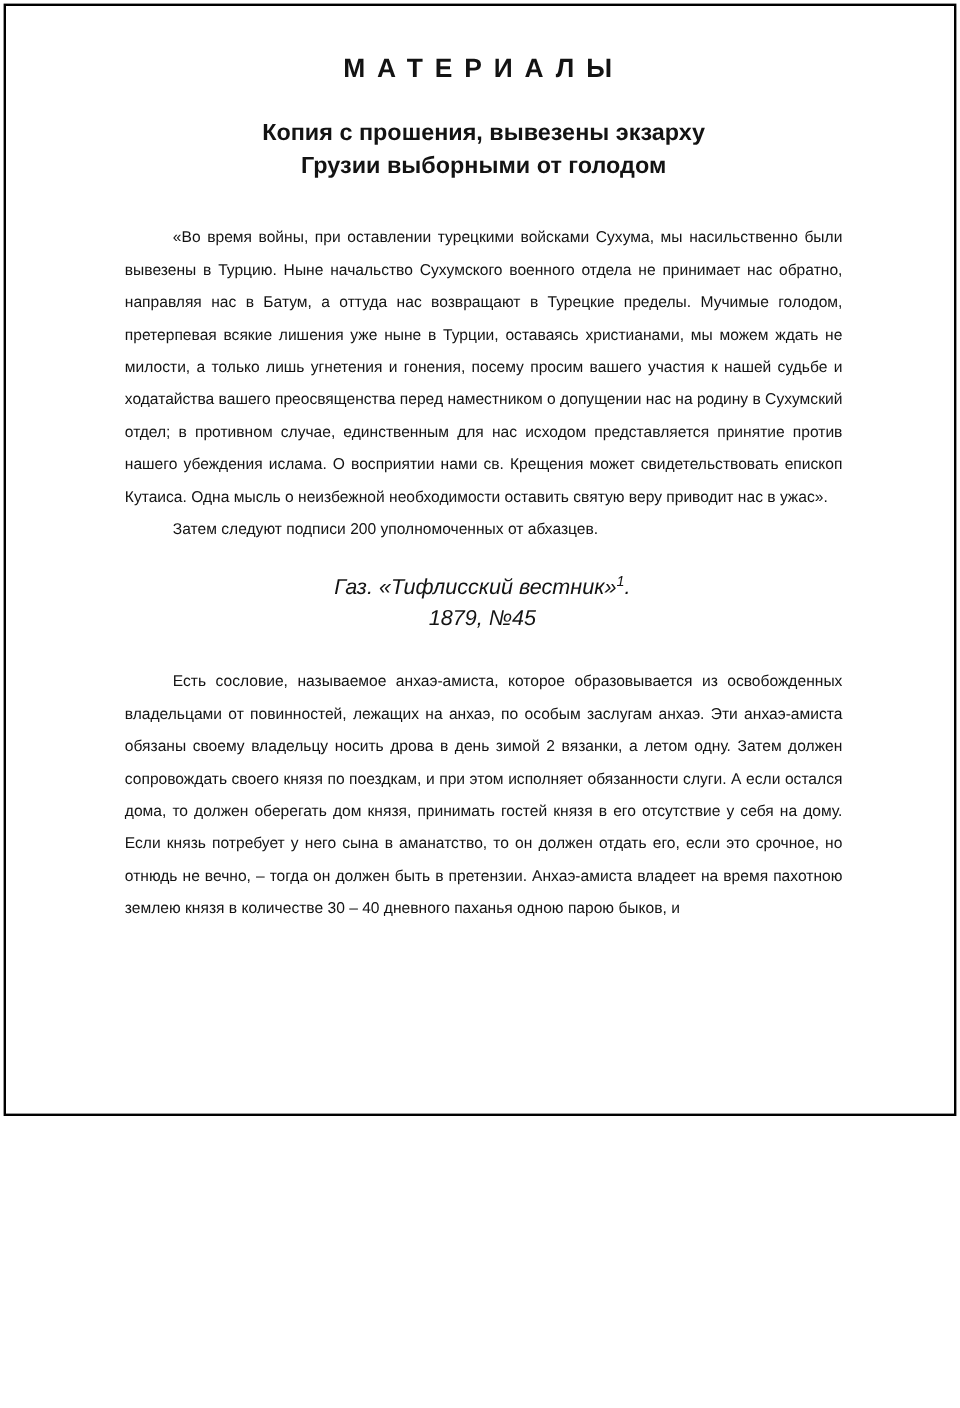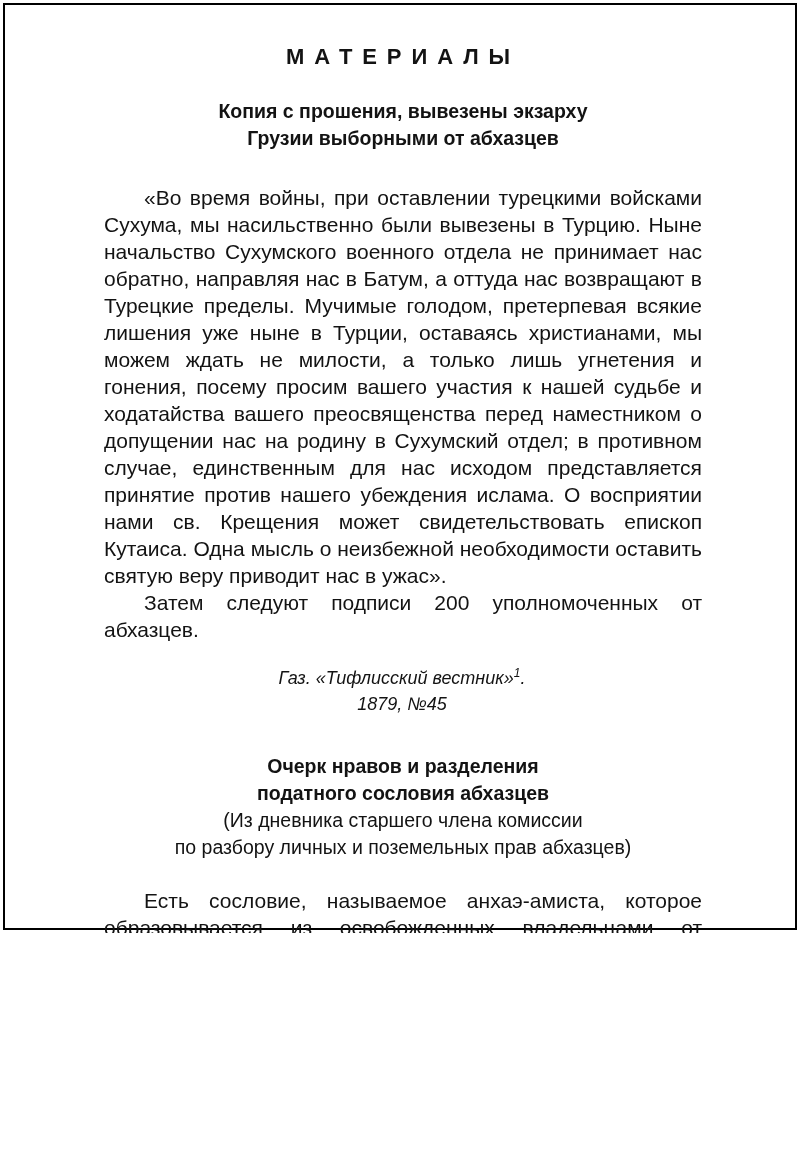--- a/index.html
+++ b/index.html
@@ -48,21 +48,21 @@
     line-height: 27px;
   }
   .sec-subheading {
     text-align: center;
     font-weight: normal;
     font-size: 19.5px;
     line-height: 27px;
   }
   .body-para {
     margin: 0;
-    font-size: 21px;
+    font-size: 13px;
     line-height: 27px;
     text-align: justify;
     text-indent: 40px;
   }
   .body-para.first {
     margin-top: 32px;
   }
   .source-block {
     margin-top: 22px;
     text-align: center;
@@ -96,39 +96,33 @@
 
 <div class="page">
   <div class="page-frame"></div>
 
   <div class="content">
 
     <div class="main-title">МАТЕРИАЛЫ</div>
 
     <div class="sec-heading">
       <div>Копия с прошения, вывезены экзарху</div>
-      <div>Грузии выборными от абхазцев</div>
+      <div>Грузии выборными от голодом</div>
     </div>
 
     <p class="body-para first">«Во время войны, при оставлении турецкими войсками Сухума, мы насильственно были вывезены в Турцию. Ныне начальство Сухумского военного отдела не принимает нас обратно, направляя нас в Батум, а оттуда нас возвращают в Турецкие пределы. Мучимые голодом, претерпевая всякие лишения уже ныне в Турции, оставаясь христианами, мы можем ждать не милости, а только лишь угнетения и гонения, посему просим вашего участия к нашей судьбе и ходатайства вашего преосвященства перед наместником о допущении нас на родину в Сухумский отдел; в противном случае, единственным для нас исходом представляется принятие против нашего убеждения ислама. О восприятии нами св. Крещения может свидетельствовать епископ Кутаиса. Одна мысль о неизбежной необходимости оставить святую веру приводит нас в ужас».</p>
 
     <p class="body-para">Затем следуют подписи 200 уполномоченных от абхазцев.</p>
 
     <div class="source-block">
       <div>
         <span>Газ. «Тифлисский вестник»</span><sup>1</sup><span>.</span>
       </div>
       <div>1879, №45</div>
     </div>
 
-    <div class="sec-heading essay-heading">
-      <div>Очерк нравов и разделения</div>
-      <div>податного сословия абхазцев</div>
-      <div class="sec-subheading">(Из дневника старшего члена комиссии</div>
-      <div class="sec-subheading">по разбору личных и поземельных прав абхазцев)</div>
-    </div>
 
     <p class="body-para essay-para">Есть сословие, называемое анхаэ-амиста, которое образовывается из освобожденных владельцами от повинностей, лежащих на анхаэ, по особым заслугам анхаэ. Эти анхаэ-амиста обязаны своему владельцу носить дрова в день зимой 2 вязанки, а летом одну. Затем должен сопровождать своего князя по поездкам, и при этом исполняет обязанности слуги. А если остался дома, то должен оберегать дом князя, принимать гостей князя в его отсутствие у себя на дому. Если князь потребует у него сына в аманатство, то он должен отдать его, если это срочное, но отнюдь не вечно, – тогда он должен быть в претензии. Анхаэ-амиста владеет на время пахотною землею князя в количестве 30 – 40 дневного паханья одною парою быков, и</p>
 
   </div>
 
   <div class="page-number">6</div>
 </div>
 
 </body></html>

